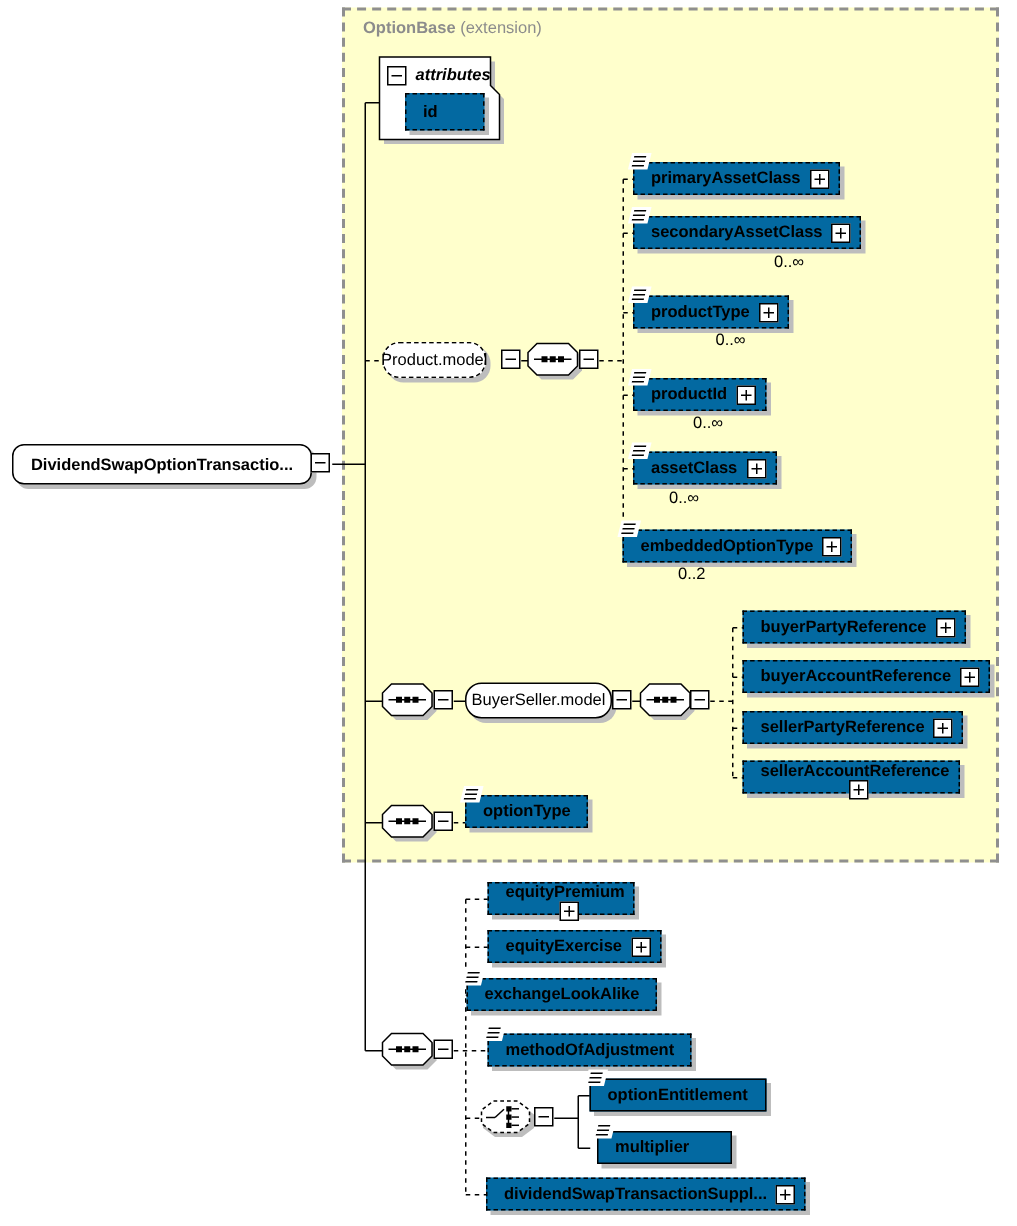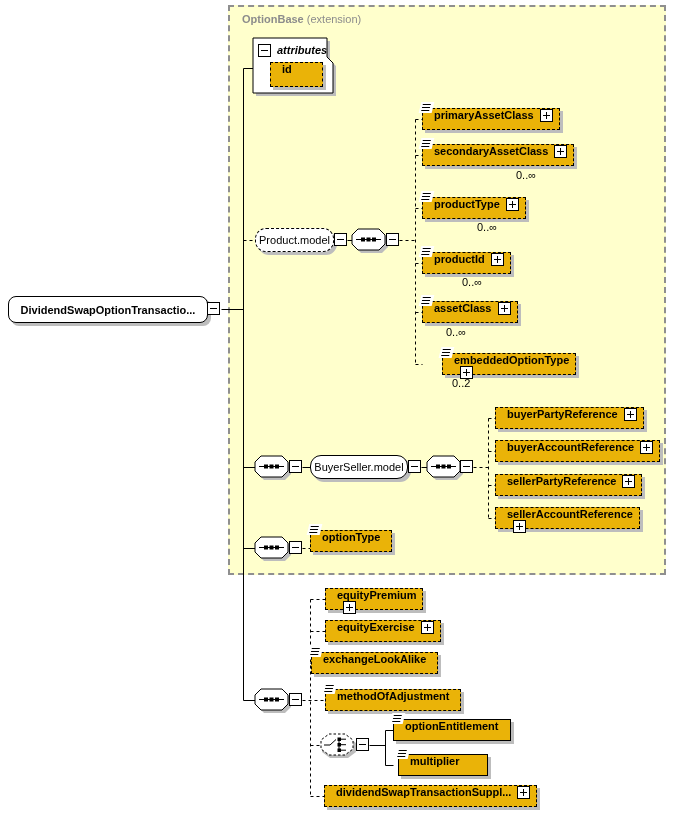--- a/index.html
+++ b/index.html
@@ -11,22 +11,22 @@
     position:absolute;left:228px;top:5px;width:438px;height:570px;
     background:#ffffcc;border:2px dashed #8f8f8f;box-sizing:border-box;z-index:0;
   }
   .container-label{
     position:absolute;left:242px;top:13px;font-size:11px;color:#8c8c8c;z-index:2;white-space:nowrap;
   }
   .container-label b{font-weight:bold;}
   svg.wires{position:absolute;left:0;top:0;z-index:1;}
   svg.icon{position:absolute;z-index:3;overflow:visible;}
   .el{
-    position:absolute;height:22px;box-sizing:border-box;display:inline-flex;align-items:flex-start;
-    background:#eab308;border:1px solid #000;font-size:11px;font-weight:bold;color:#000;
+    position:absolute;height:22px;box-sizing:border-box;display:inline-flex;align-items:center;
+    background:#0369a1;border:1px solid #000;font-size:11px;font-weight:bold;color:#000;
     padding:0 6px 0 11px;box-shadow:3px 3px 0 #bdbdbd;white-space:nowrap;z-index:3;
   }
   .el.dashed{border-style:dashed;}
   .el .pm{margin-left:6px;}
   .group{
     position:absolute;height:24px;box-sizing:border-box;background:#fff;border:1px solid #000;
     border-radius:11px;font-size:11px;color:#000;display:flex;align-items:center;justify-content:center;
     box-shadow:3px 3px 0 #bdbdbd;z-index:3;white-space:nowrap;
   }
   .group.dashed{border-style:dashed;}
@@ -107,21 +107,21 @@
 <svg class="icon" style="left:250px;top:35px;" width="92" height="66">
   <polygon points="6,6 80,6 80,25 86,31 86,61 6,61" fill="#bdbdbd" stroke="none"></polygon>
   <polygon points="3,3 77,3 77,22 83,28 83,58 3,58" fill="#fff" stroke="#000"></polygon>
 </svg>
 <span class="pm abs" style="left:258px;top:44px;"></span>
 <span class="attr-title">attributes</span>
 <div class="el dashed idbox" style="left:270px;top:62px;">
   <span>id</span>
 </div>
 
-<div class="group dashed" style="left:255px;top:228px;width:79px;">
+<div class="group dashed" style="left:255px;top:228px;width:69px;">
   <span>Product.model</span>
 </div>
 <span class="pm abs" style="left:334px;top:233px;"></span>
 <svg class="icon" style="left:352px;top:229px;" width="37" height="26">
   <polygon points="9,3 30,3 36,9 36,18 30,24 9,24 3,18 3,9" fill="#bdbdbd" stroke="none"></polygon>
   <polygon points="6,0 27,0 33,6 33,15 27,21 6,21 0,15 0,6" fill="#fff" stroke="#000"></polygon>
   <line x1="4" y1="10.5" x2="29" y2="10.5" stroke="#000"></line>
   <rect x="9" y="8.5" width="4" height="4" fill="#000"></rect>
     <rect x="14.5" y="8.5" width="4" height="4" fill="#000"></rect>
     <rect x="20" y="8.5" width="4" height="4" fill="#000"></rect>
@@ -150,21 +150,21 @@
   <span>productId</span>
   <span class="pm plus"></span>
 </div>
 <span class="card" style="left:462px;top:276px;">0..∞</span>
 <div class="el dashed" style="left:422px;top:301px;">
   <span class="anno"></span>
   <span>assetClass</span>
   <span class="pm plus"></span>
 </div>
 <span class="card" style="left:446px;top:326px;">0..∞</span>
-<div class="el dashed" style="left:442px;top:353px;flex-direction:column;">
+<div class="el dashed" style="left:415px;top:353px;">
   <span class="anno"></span>
   <span>embeddedOptionType</span>
   <span class="pm plus"></span>
 </div>
 <span class="card" style="left:452px;top:377px;">0..2</span>
 
 <svg class="icon" style="left:255px;top:456px;" width="37" height="26">
   <polygon points="9,3 30,3 36,9 36,18 30,24 9,24 3,18 3,9" fill="#bdbdbd" stroke="none"></polygon>
   <polygon points="6,0 27,0 33,6 33,15 27,21 6,21 0,15 0,6" fill="#fff" stroke="#000"></polygon>
   <line x1="4" y1="10.5" x2="29" y2="10.5" stroke="#000"></line>

